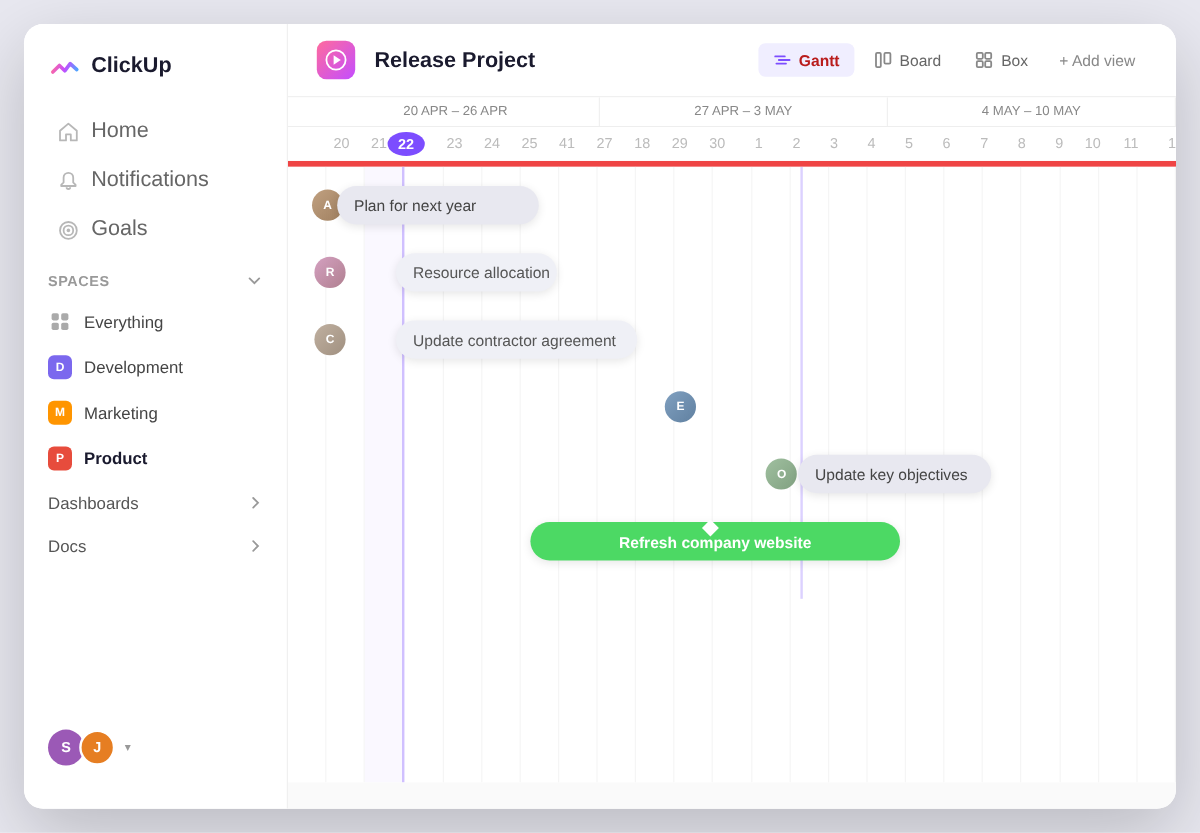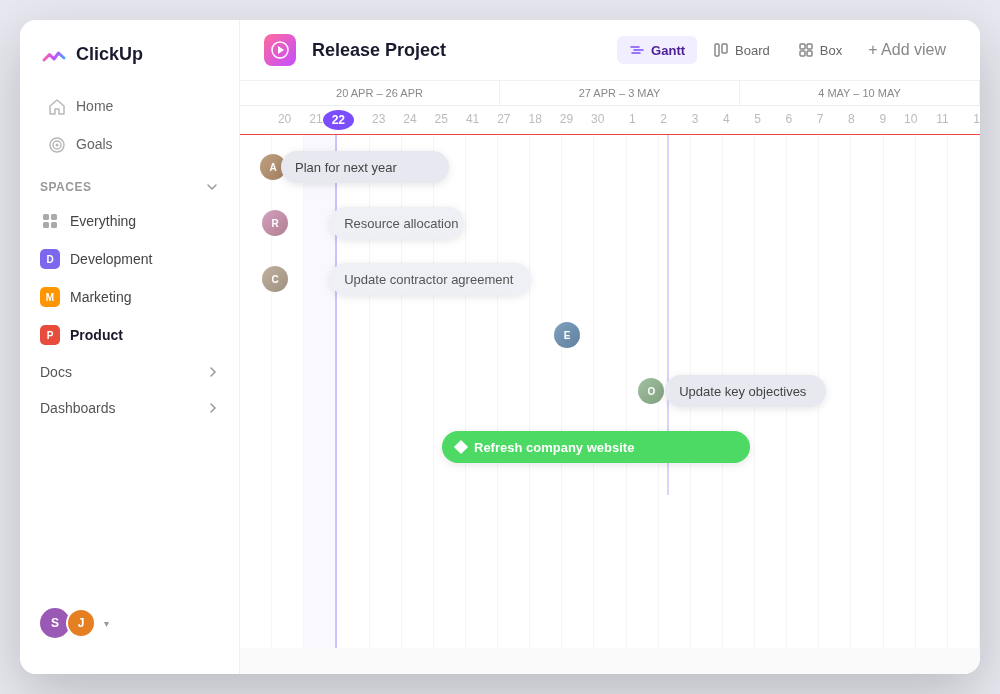--- a/index.html
+++ b/index.html
@@ -41,26 +41,26 @@
       width: 28px;
       height: 28px;
     }
     .logo-text {
       font-size: 18px;
       font-weight: 700;
       color: #1a1a2e;
     }
     .nav-item {
       display: flex;
-      align-items: flex-start;
+      align-items: flex-end;
       gap: 10px;
       padding: 9px 20px;
       cursor: pointer;
       color: #666;
-      font-size: 14px;
+      font-size: 18px;
       border-radius: 6px;
       margin: 1px 8px;
       transition: background 0.15s;
     }
     .nav-item .icon { width: 18px; height: 18px; opacity: 0.6; }
     .spaces-header {
       display: flex;
       align-items: center;
       justify-content: space-between;
       padding: 16px 20px 8px 20px;
@@ -175,44 +175,44 @@
       padding: 6px 12px;
       border-radius: 6px;
       font-size: 13px;
       color: #666;
       cursor: pointer;
       border: none;
       background: none;
     }
     .view-tab.active {
       background: #f0eeff;
-      color: #4c1d95;
+      color: #b91c1c;
       font-weight: 600;
     }
     .add-view-btn {
       display: flex;
       align-items: center;
       gap: 4px;
       padding: 6px 10px;
       color: #888;
-      font-size: 16px;
+      font-size: 13px;
       cursor: pointer;
       border: none;
       background: none;
     }
 
     
     .gantt-container {
       flex: 1;
       overflow: hidden;
       position: relative;
     }
     .gantt-header {
       background: #fff;
-      border-bottom: 1px solid #ef4444;
+      border-bottom: 5px solid #ef4444;
       padding: 0;
     }
     .date-ranges {
       display: flex;
       border-bottom: 1px solid #eee;
       padding-left: 20px;
     }
     .date-range-group {
       text-align: center;
       font-size: 11px;
@@ -289,21 +289,21 @@
       align-items: center;
       padding: 0 14px;
       font-size: 13px;
       font-weight: 500;
       white-space: nowrap;
       box-shadow: 0 2px 8px rgba(0,0,0,0.1);
     }
     .task-bar.gray { background: #e8e8f0; color: #444; }
     .task-bar.light-gray { background: #eff0f6; color: #555; }
     .task-bar.orange { background: #ffb347; color: #fff; font-weight: 600; }
-    .task-bar.green { background: #4cd964; color: #fff; font-weight: 600; }
+    .task-bar.green { background: #4cd964; color: #fff; font-weight: 600; flex-direction: column; }
   </style>
 </head>
 <body>
 
 <div class="app-container">
 
   <div class="sidebar">
     <div class="logo">
 
       <svg class="logo-icon" viewBox="0 0 28 28" fill="none">
@@ -317,20 +317,27 @@
         </defs>
       </svg>
       <span class="logo-text">ClickUp</span>
     </div>
 
     <div class="nav-item">
       <svg class="icon" viewBox="0 0 18 18" fill="none">
         <path d="M2 8L9 2L16 8V16H11V11H7V16H2V8Z" stroke="#888" stroke-width="1.5" stroke-linejoin="round" fill="none"></path>
       </svg>
       <span>Home</span>
+    </div>
+    <div class="nav-item">
+      <svg class="icon" viewBox="0 0 18 18" fill="none">
+        <path d="M9 2C6.8 2 5 3.8 5 6V10L3 12V13H15V12L13 10V6C13 3.8 11.2 2 9 2Z" stroke="#888" stroke-width="1.5" stroke-linejoin="round" fill="none"></path>
+        <path d="M7.5 14C7.5 14.8 8.2 15.5 9 15.5C9.8 15.5 10.5 14.8 10.5 14" stroke="#888" stroke-width="1.5" fill="none"></path>
+      </svg>
+      <span>Notifications</span>
     </div>
     <div class="nav-item">
       <svg class="icon" viewBox="0 0 18 18" fill="none">
         <circle cx="9" cy="9" r="7" stroke="#888" stroke-width="1.5" fill="none"></circle>
         <circle cx="9" cy="9" r="4" stroke="#888" stroke-width="1.5" fill="none"></circle>
         <circle cx="9" cy="9" r="1.5" fill="#888"></circle>
       </svg>
       <span>Goals</span>
     </div>
 
@@ -359,27 +366,27 @@
     <div class="space-item">
       <div class="space-icon mkt">M</div>
       <span>Marketing</span>
     </div>
     <div class="space-item active">
       <div class="space-icon prod">P</div>
       <span>Product</span>
     </div>
 
     <div class="expandable-nav">
-      <span>Docs</span>
+      <span>Dashboards</span>
       <svg width="12" height="12" viewBox="0 0 12 12" fill="none">
         <path d="M4 2L8 6L4 10" stroke="#999" stroke-width="1.5" stroke-linecap="round"></path>
       </svg>
     </div>
     <div class="expandable-nav">
-      <span>Dashboards</span>
+      <span>Docs</span>
       <svg width="12" height="12" viewBox="0 0 12 12" fill="none">
         <path d="M4 2L8 6L4 10" stroke="#999" stroke-width="1.5" stroke-linecap="round"></path>
       </svg>
     </div>
 
     <div class="sidebar-bottom">
       <div class="avatar s">S</div>
       <div class="avatar j">J</div>
       <span class="chevron-down">▾</span>
     </div>

